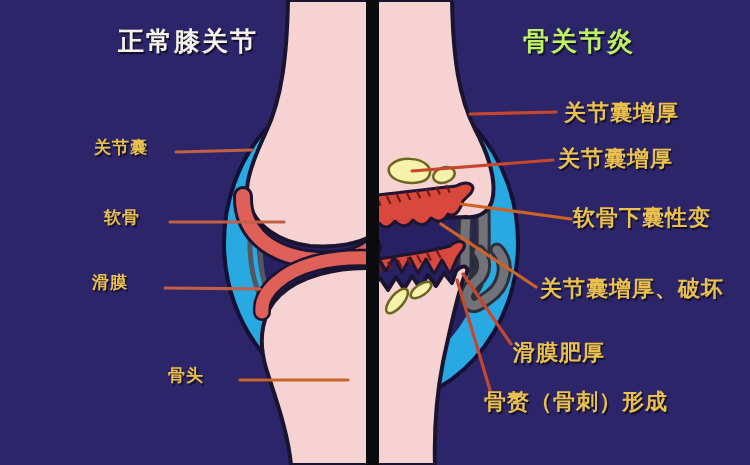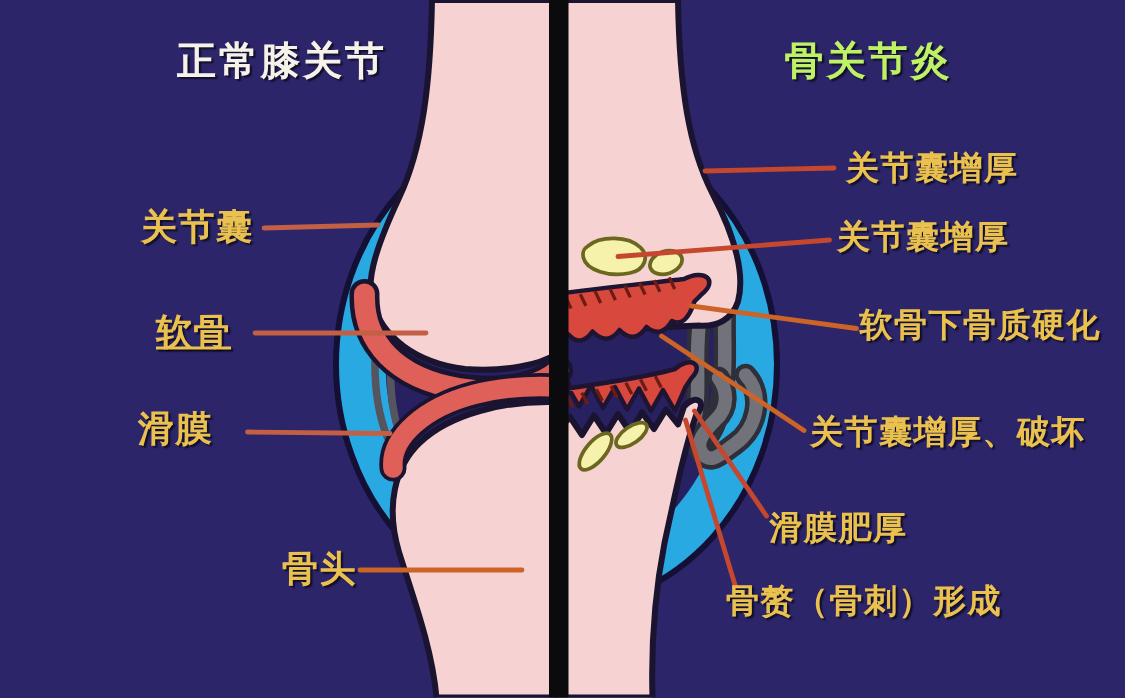--- a/index.html
+++ b/index.html
@@ -11,25 +11,25 @@
   .stage{position:absolute;left:0;top:0;width:750px;height:401px;}
   svg{position:absolute;left:0;top:0;}
   .lbl{
     position:absolute;white-space:nowrap;font-weight:bold;
     color:#eac14f;text-shadow:1.5px 1.5px 1px rgba(0,0,0,.6);
     letter-spacing:1px;line-height:1;
   }
   .title{font-size:26px;letter-spacing:2px;}
   .title-left{left:118px;top:28px;color:#f6f2ea;}
   .title-right{left:523px;top:28px;color:#bef264;}
-  .nl{font-size:24px;}
+  .nl{font-size:17px;}
   .nl1{left:94px;top:139px;}
-  .nl2{left:104px;top:209px;text-decoration:underline;}
+  .nl2{left:104px;top:209px;}
   .nl3{left:92px;top:274px;}
-  .nl4{left:168px;top:367px;margin-left:20px;}
+  .nl4{left:168px;top:367px;}
   .ol{font-size:22px;}
   .ol1{left:564px;top:102px;}
   .ol2{left:558px;top:148px;}
   .ol3{left:573px;top:207px;}
   .ol4{left:540px;top:278px;}
   .ol5{left:513px;top:342px;}
   .ol6{left:484px;top:391px;}
 </style>
 </head>
 <body>
@@ -109,18 +109,18 @@
 <div class="lbl title title-left">正常膝关节</div>
 <div class="lbl title title-right">骨关节炎</div>
 
 <div class="lbl nl nl1">关节囊</div>
 <div class="lbl nl nl2">软骨</div>
 <div class="lbl nl nl3">滑膜</div>
 <div class="lbl nl nl4">骨头</div>
 
 <div class="lbl ol ol1">关节囊增厚</div>
 <div class="lbl ol ol2">关节囊增厚</div>
-<div class="lbl ol ol3">软骨下骨质硬化</div>
+<div class="lbl ol ol3">软骨下囊性变</div>
 <div class="lbl ol ol4">关节囊增厚、破坏</div>
 <div class="lbl ol ol5">滑膜肥厚</div>
 <div class="lbl ol ol6">骨赘（骨刺）形成</div>
 
 </div>
 
 </body></html>

